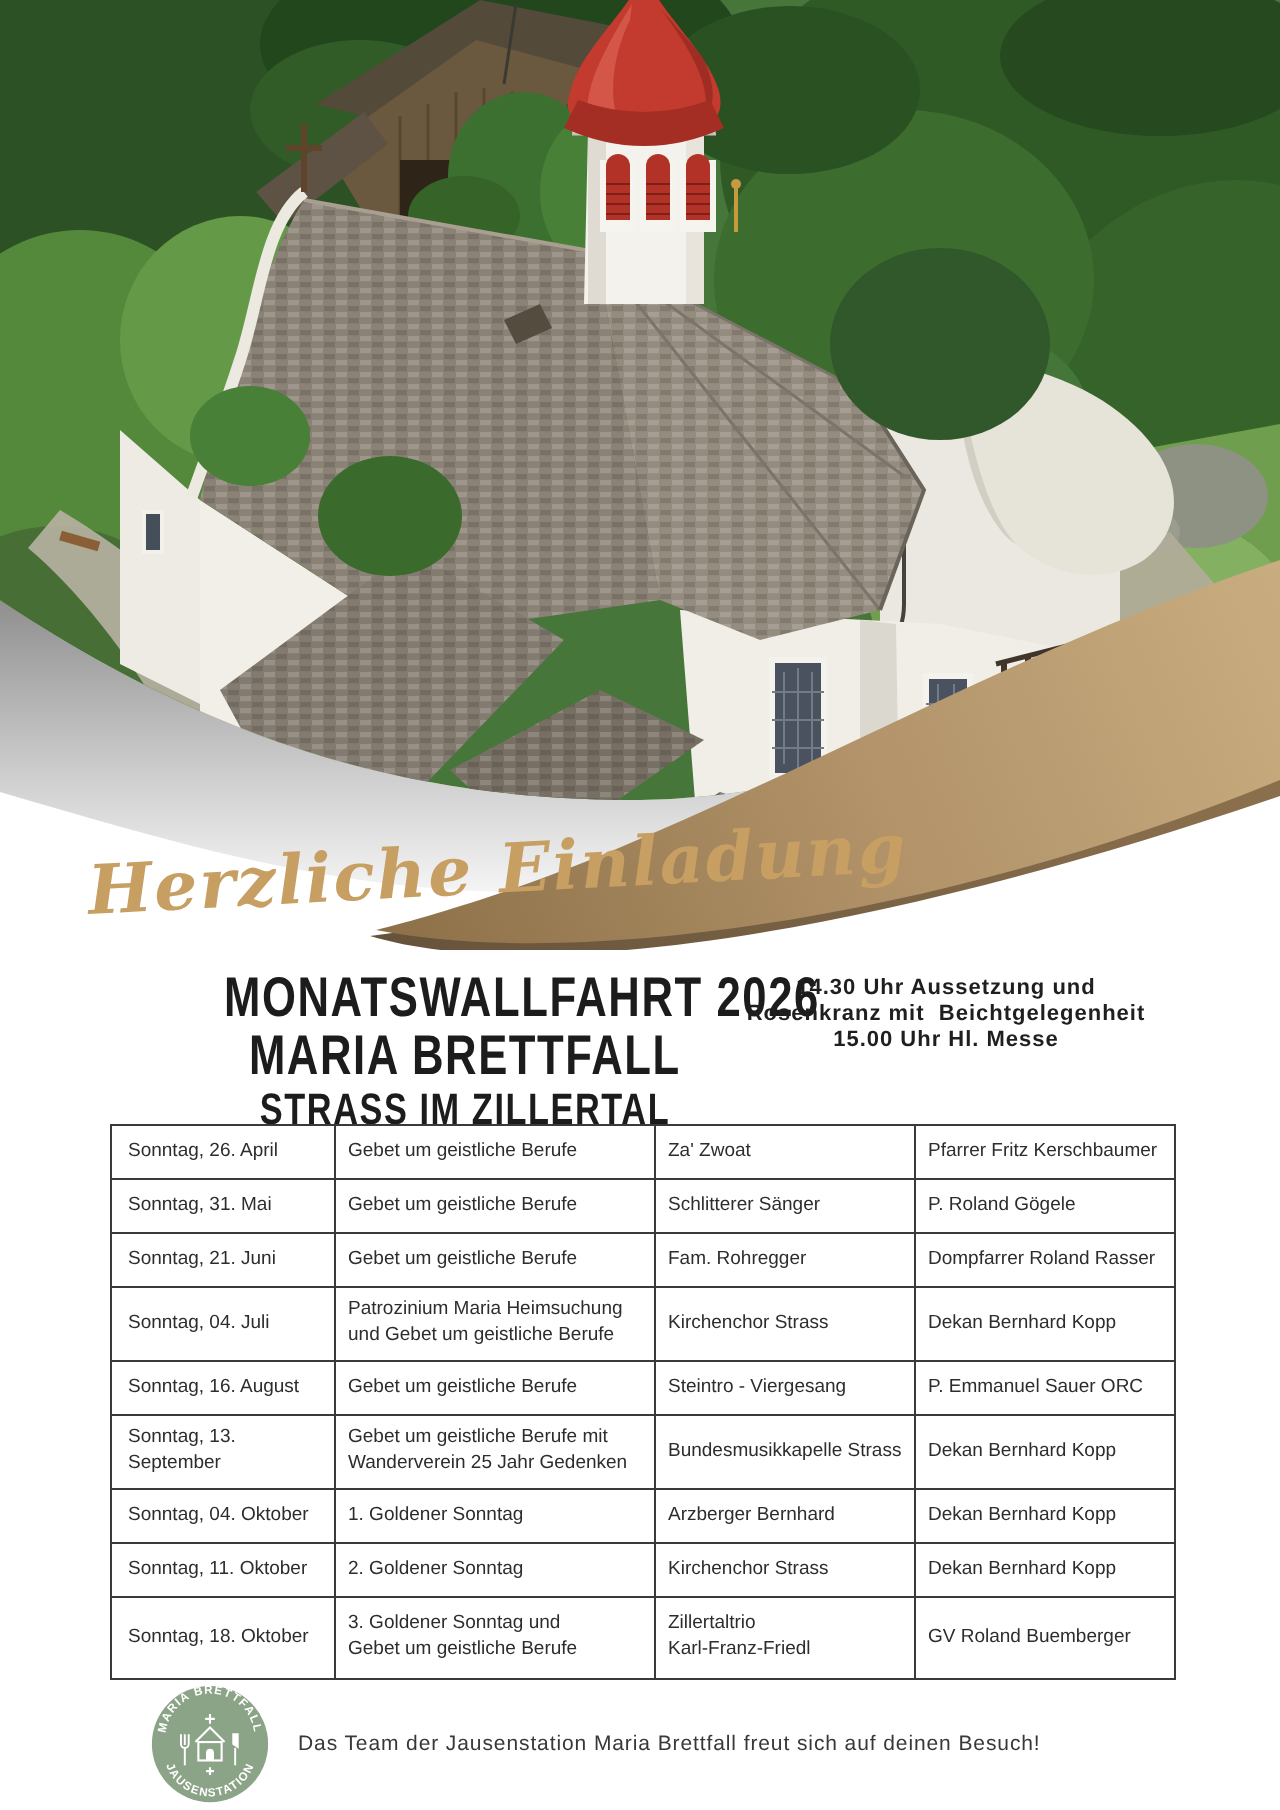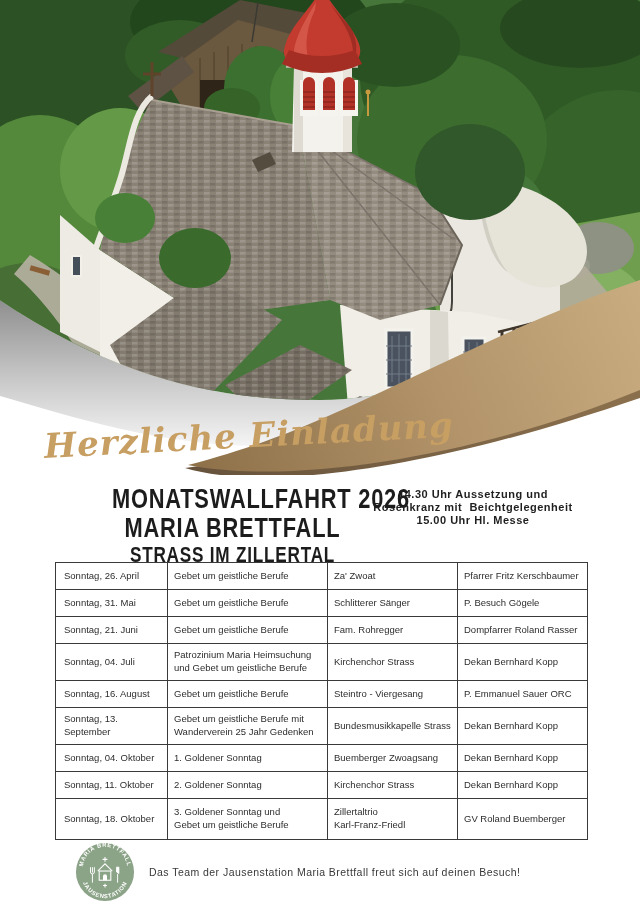--- a/index.html
+++ b/index.html
@@ -221,21 +221,21 @@
         <tr>
           <td>Sonntag, 26. April</td>
           <td>Gebet um geistliche Berufe</td>
           <td>Za' Zwoat</td>
           <td>Pfarrer Fritz Kerschbaumer</td>
         </tr>
         <tr>
           <td>Sonntag, 31. Mai</td>
           <td>Gebet um geistliche Berufe</td>
           <td>Schlitterer Sänger</td>
-          <td>P. Besuch Gögele</td>
+          <td>P. Roland Gögele</td>
         </tr>
         <tr>
           <td>Sonntag, 21. Juni</td>
           <td>Gebet um geistliche Berufe</td>
           <td>Fam. Rohregger</td>
           <td>Dompfarrer Roland Rasser</td>
         </tr>
         <tr>
           <td>Sonntag, 04. Juli</td>
           <td>Patrozinium Maria Heimsuchung
@@ -252,21 +252,21 @@
         <tr>
           <td>Sonntag, 13. September</td>
           <td>Gebet um geistliche Berufe mit
 Wanderverein 25 Jahr Gedenken</td>
           <td>Bundesmusikkapelle Strass</td>
           <td>Dekan Bernhard Kopp</td>
         </tr>
         <tr>
           <td>Sonntag, 04. Oktober</td>
           <td>1. Goldener Sonntag</td>
-          <td>Buemberger Zwoagsang</td>
+          <td>Arzberger Bernhard</td>
           <td>Dekan Bernhard Kopp</td>
         </tr>
         <tr>
           <td>Sonntag, 11. Oktober</td>
           <td>2. Goldener Sonntag</td>
           <td>Kirchenchor Strass</td>
           <td>Dekan Bernhard Kopp</td>
         </tr>
         <tr>
           <td>Sonntag, 18. Oktober</td>

